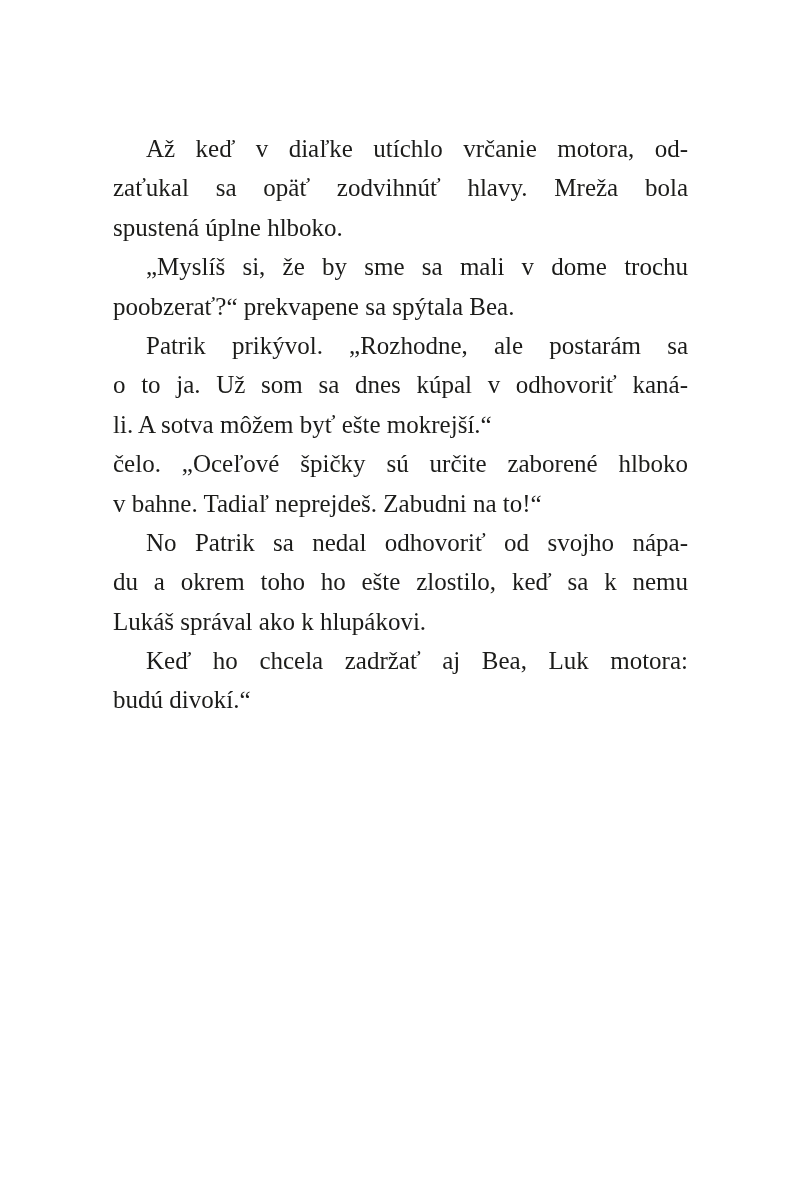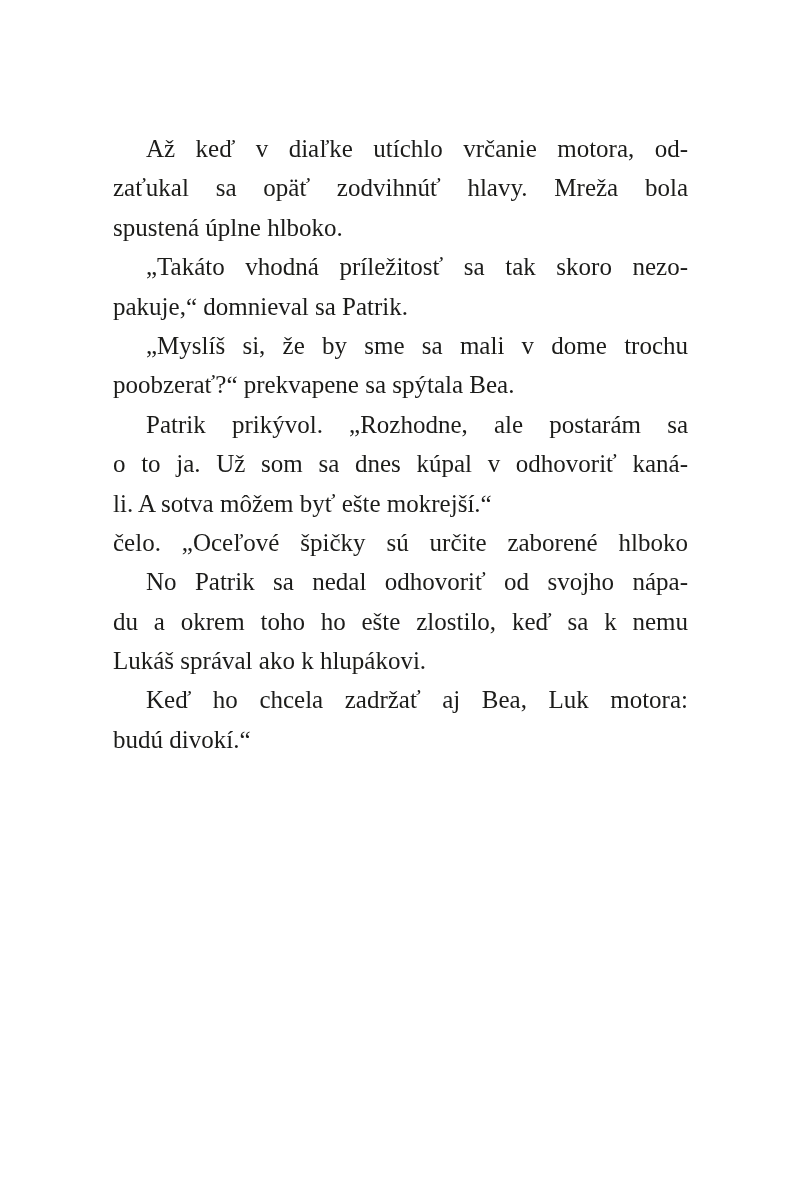--- a/index.html
+++ b/index.html
@@ -62,34 +62,31 @@
 <body>
 
 <div class="page">
   <div class="text-block">
       <div class="paragraph">
         <div class="line first j">Až keď v diaľke utíchlo vrčanie motora, od-</div>
         <div class="line j">zaťukal sa opäť zodvihnúť hlavy. Mreža bola</div>
         <div class="line">spustená úplne hlboko.</div>
       </div>
       <div class="paragraph">
-        <div class="line first j">„Takáto vhodná príležitosť sa tak skoro nezo-</div>
-        <div class="line">pakuje,“ domnieval sa Patrik.</div>
-      </div>
-      <div class="paragraph">
         <div class="line first j">„Myslíš si, že by sme sa mali v dome trochu</div>
         <div class="line">poobzerať?“ prekvapene sa spýtala Bea.</div>
       </div>
       <div class="paragraph">
         <div class="line first j">Patrik prikývol. „Rozhodne, ale postarám sa</div>
         <div class="line j">o to ja. Už som sa dnes kúpal v odhovoriť kaná-</div>
         <div class="line">li. A sotva môžem byť ešte mokrejší.“</div>
       </div>
       <div class="paragraph">
         <div class="line j">čelo. „Oceľové špičky sú určite zaborené hlboko</div>
+        <div class="line">v bahne. Tadiaľ neprejdeš. Zabudni na to!“</div>
       </div>
       <div class="paragraph">
         <div class="line first j">No Patrik sa nedal odhovoriť od svojho nápa-</div>
         <div class="line j">du a okrem toho ho ešte zlostilo, keď sa k nemu</div>
         <div class="line">Lukáš správal ako k hlupákovi.</div>
       </div>
       <div class="paragraph">
         <div class="line first j">Keď ho chcela zadržať aj Bea, Luk motora:</div>
         <div class="line">budú divokí.“</div>
       </div>

